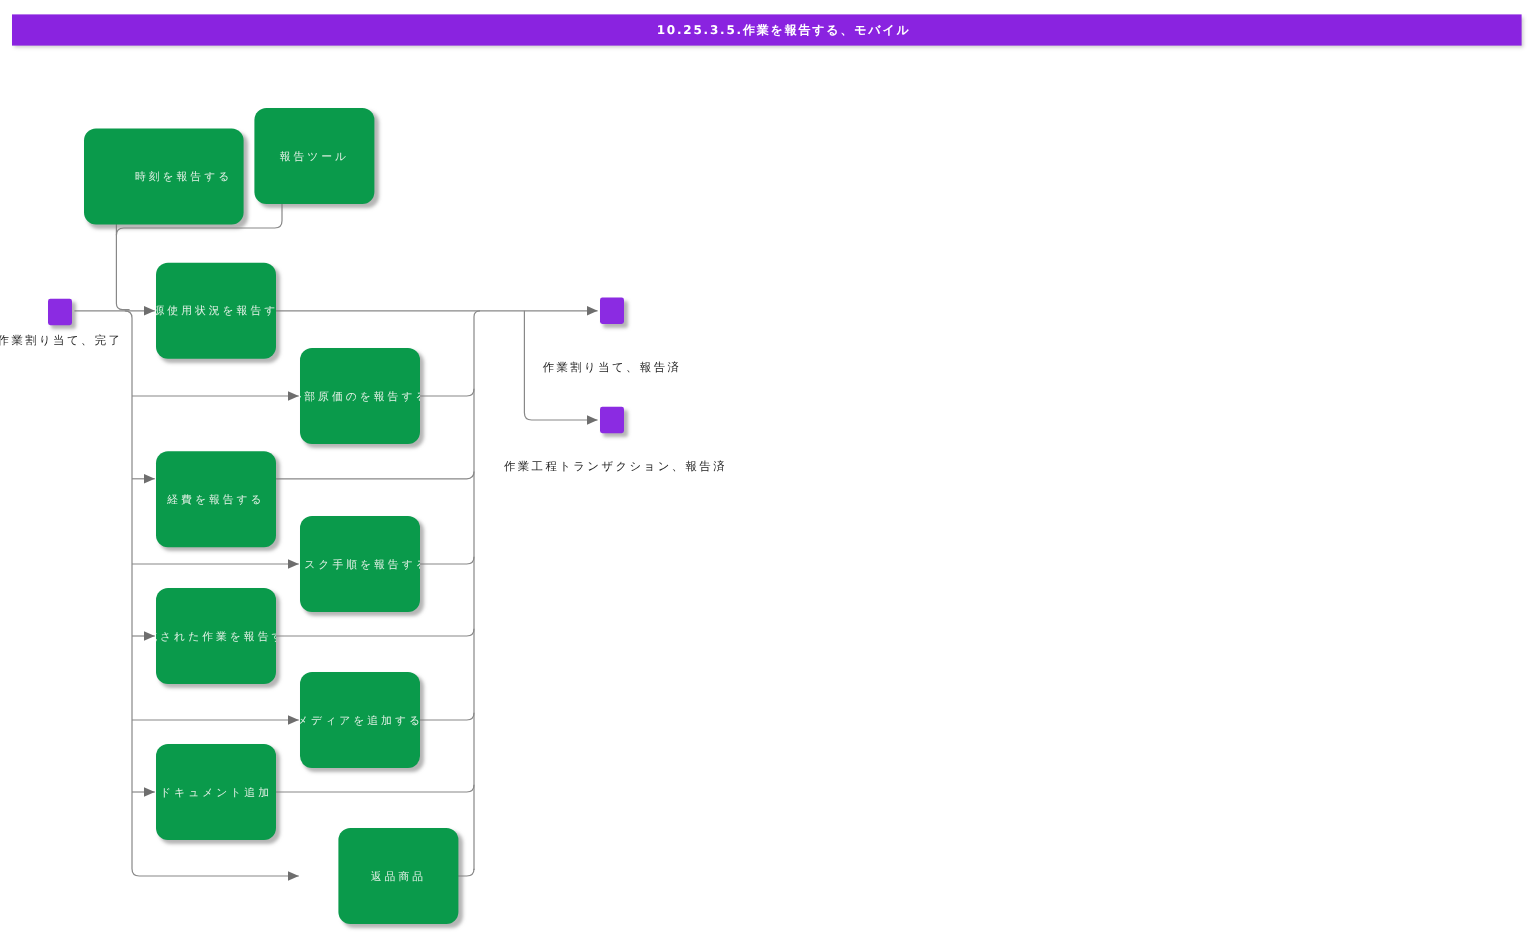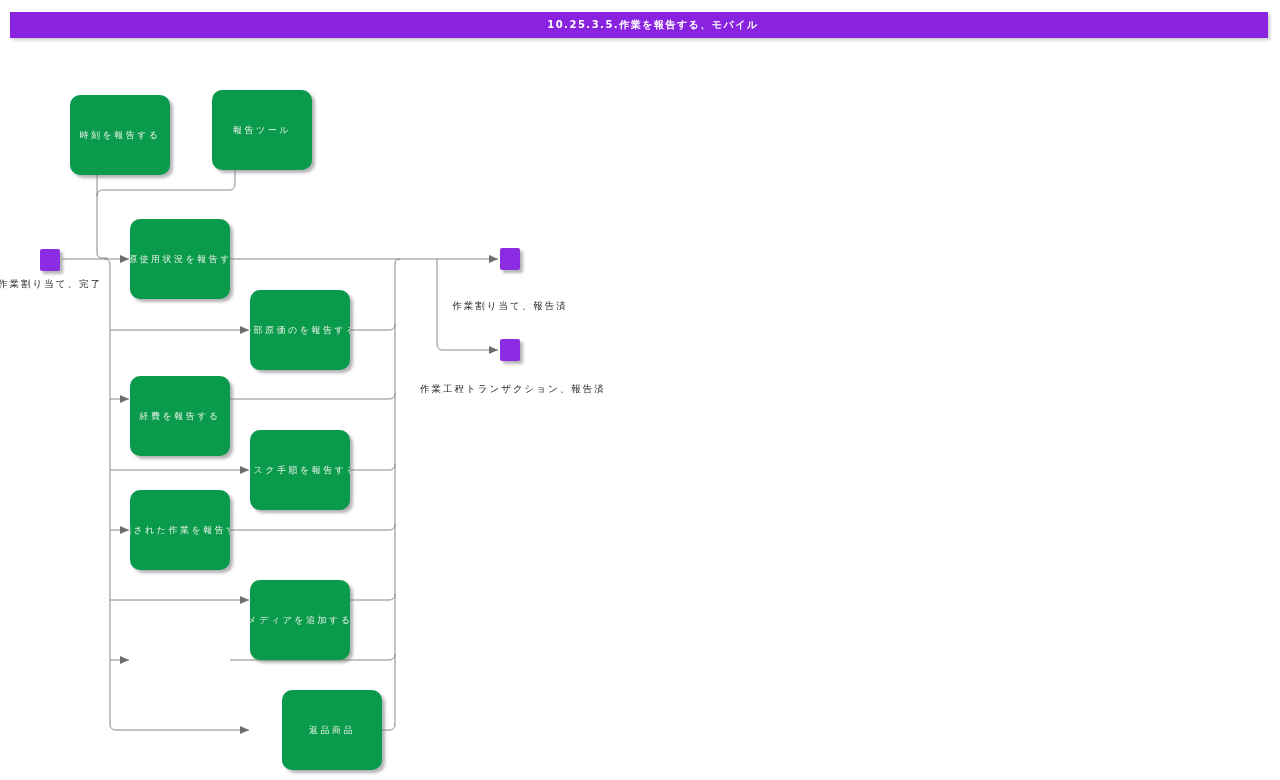--- a/index.html
+++ b/index.html
@@ -35,28 +35,28 @@
     position:absolute;width:20px;height:22px;border-radius:2px;
     background:var(--event,#8b2be2);
     box-shadow:3px 3px 3px rgba(120,120,120,.55);
     z-index:2;
   }
   .edge-label{
     position:absolute;color:#1f1f1f;font-size:9.5px;letter-spacing:2px;
     text-align:center;white-space:nowrap;z-index:2;
   }
   
-  .n-time{left:70px;top:95px;}
+  .n-time{left:70px;top:107px;padding-left:33px;}
   .n-tool{left:212px;top:90px;}
   .n-resource{left:130px;top:219px;}
   .n-extcost{left:250px;top:290px;}
   .n-expense{left:130px;top:376px;}
   .n-tasksteps{left:250px;top:430px;}
   .n-performed{left:130px;top:490px;}
-  .n-media{left:250px;top:560px;margin-top:20px;}
+  .n-media{left:250px;top:560px;}
   .n-document{left:130px;top:620px;}
   .n-returned{left:250px;top:690px;margin-left:32px;}
   .sq-start{left:40px;top:249px;}
   .sq-end1{left:500px;top:248px;}
   .sq-end2{left:500px;top:339px;}
   .lbl-start{left:-10px;top:278px;width:120px;}
   .lbl-end1{left:450px;top:280px;width:120px;margin-top:20px;}
   .lbl-end2{left:420px;top:363px;width:184px;margin-top:20px;}
 </style>
 </head>
@@ -120,20 +120,23 @@
   </div>
   <div class="node n-tasksteps">
     <span>タスク手順を報告する</span>
   </div>
   <div class="node n-performed">
     <span>実施された作業を報告する</span>
   </div>
   <div class="node n-media">
     <span>メディアを追加する</span>
   </div>
+  <div class="node n-document">
+    <span>ドキュメント追加</span>
+  </div>
   <div class="node n-returned">
     <span>返品商品</span>
   </div>
 
   <div class="sq sq-start"></div>
   <div class="sq sq-end1"></div>
   <div class="sq sq-end2"></div>
 
   <div class="edge-label lbl-start">作業割り当て、完了</div>
   <div class="edge-label lbl-end1">作業割り当て、報告済</div>

